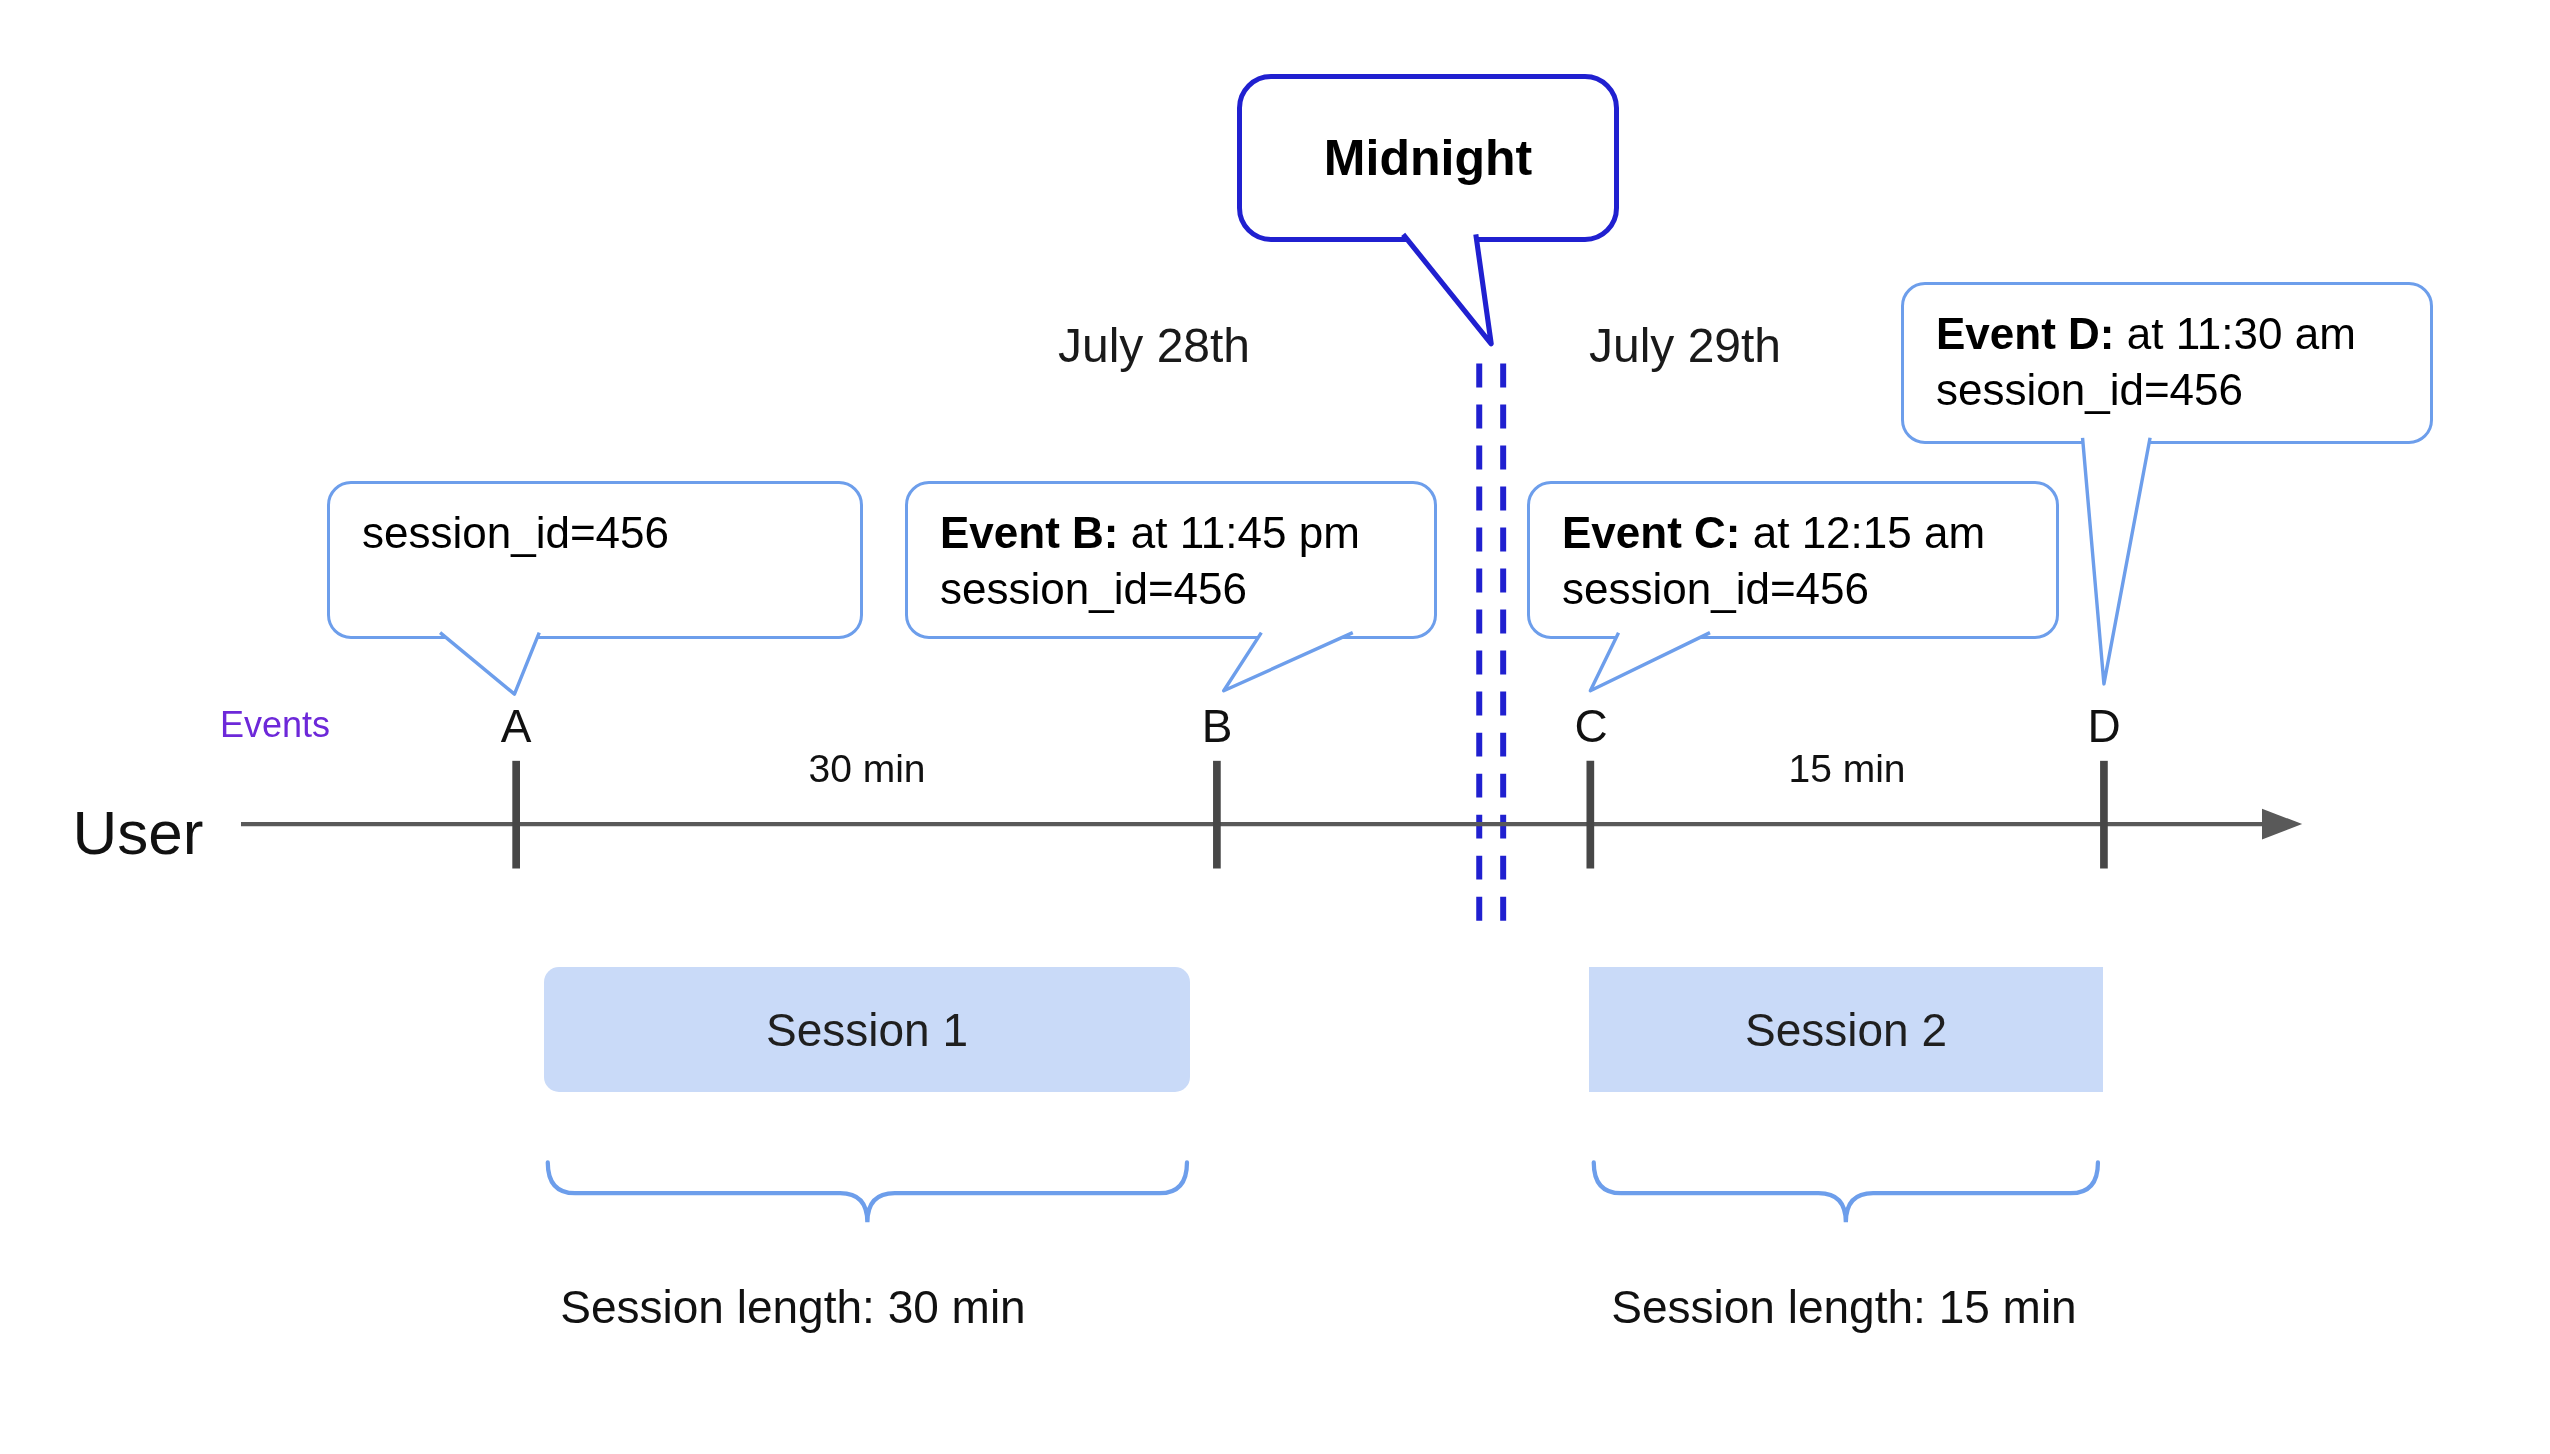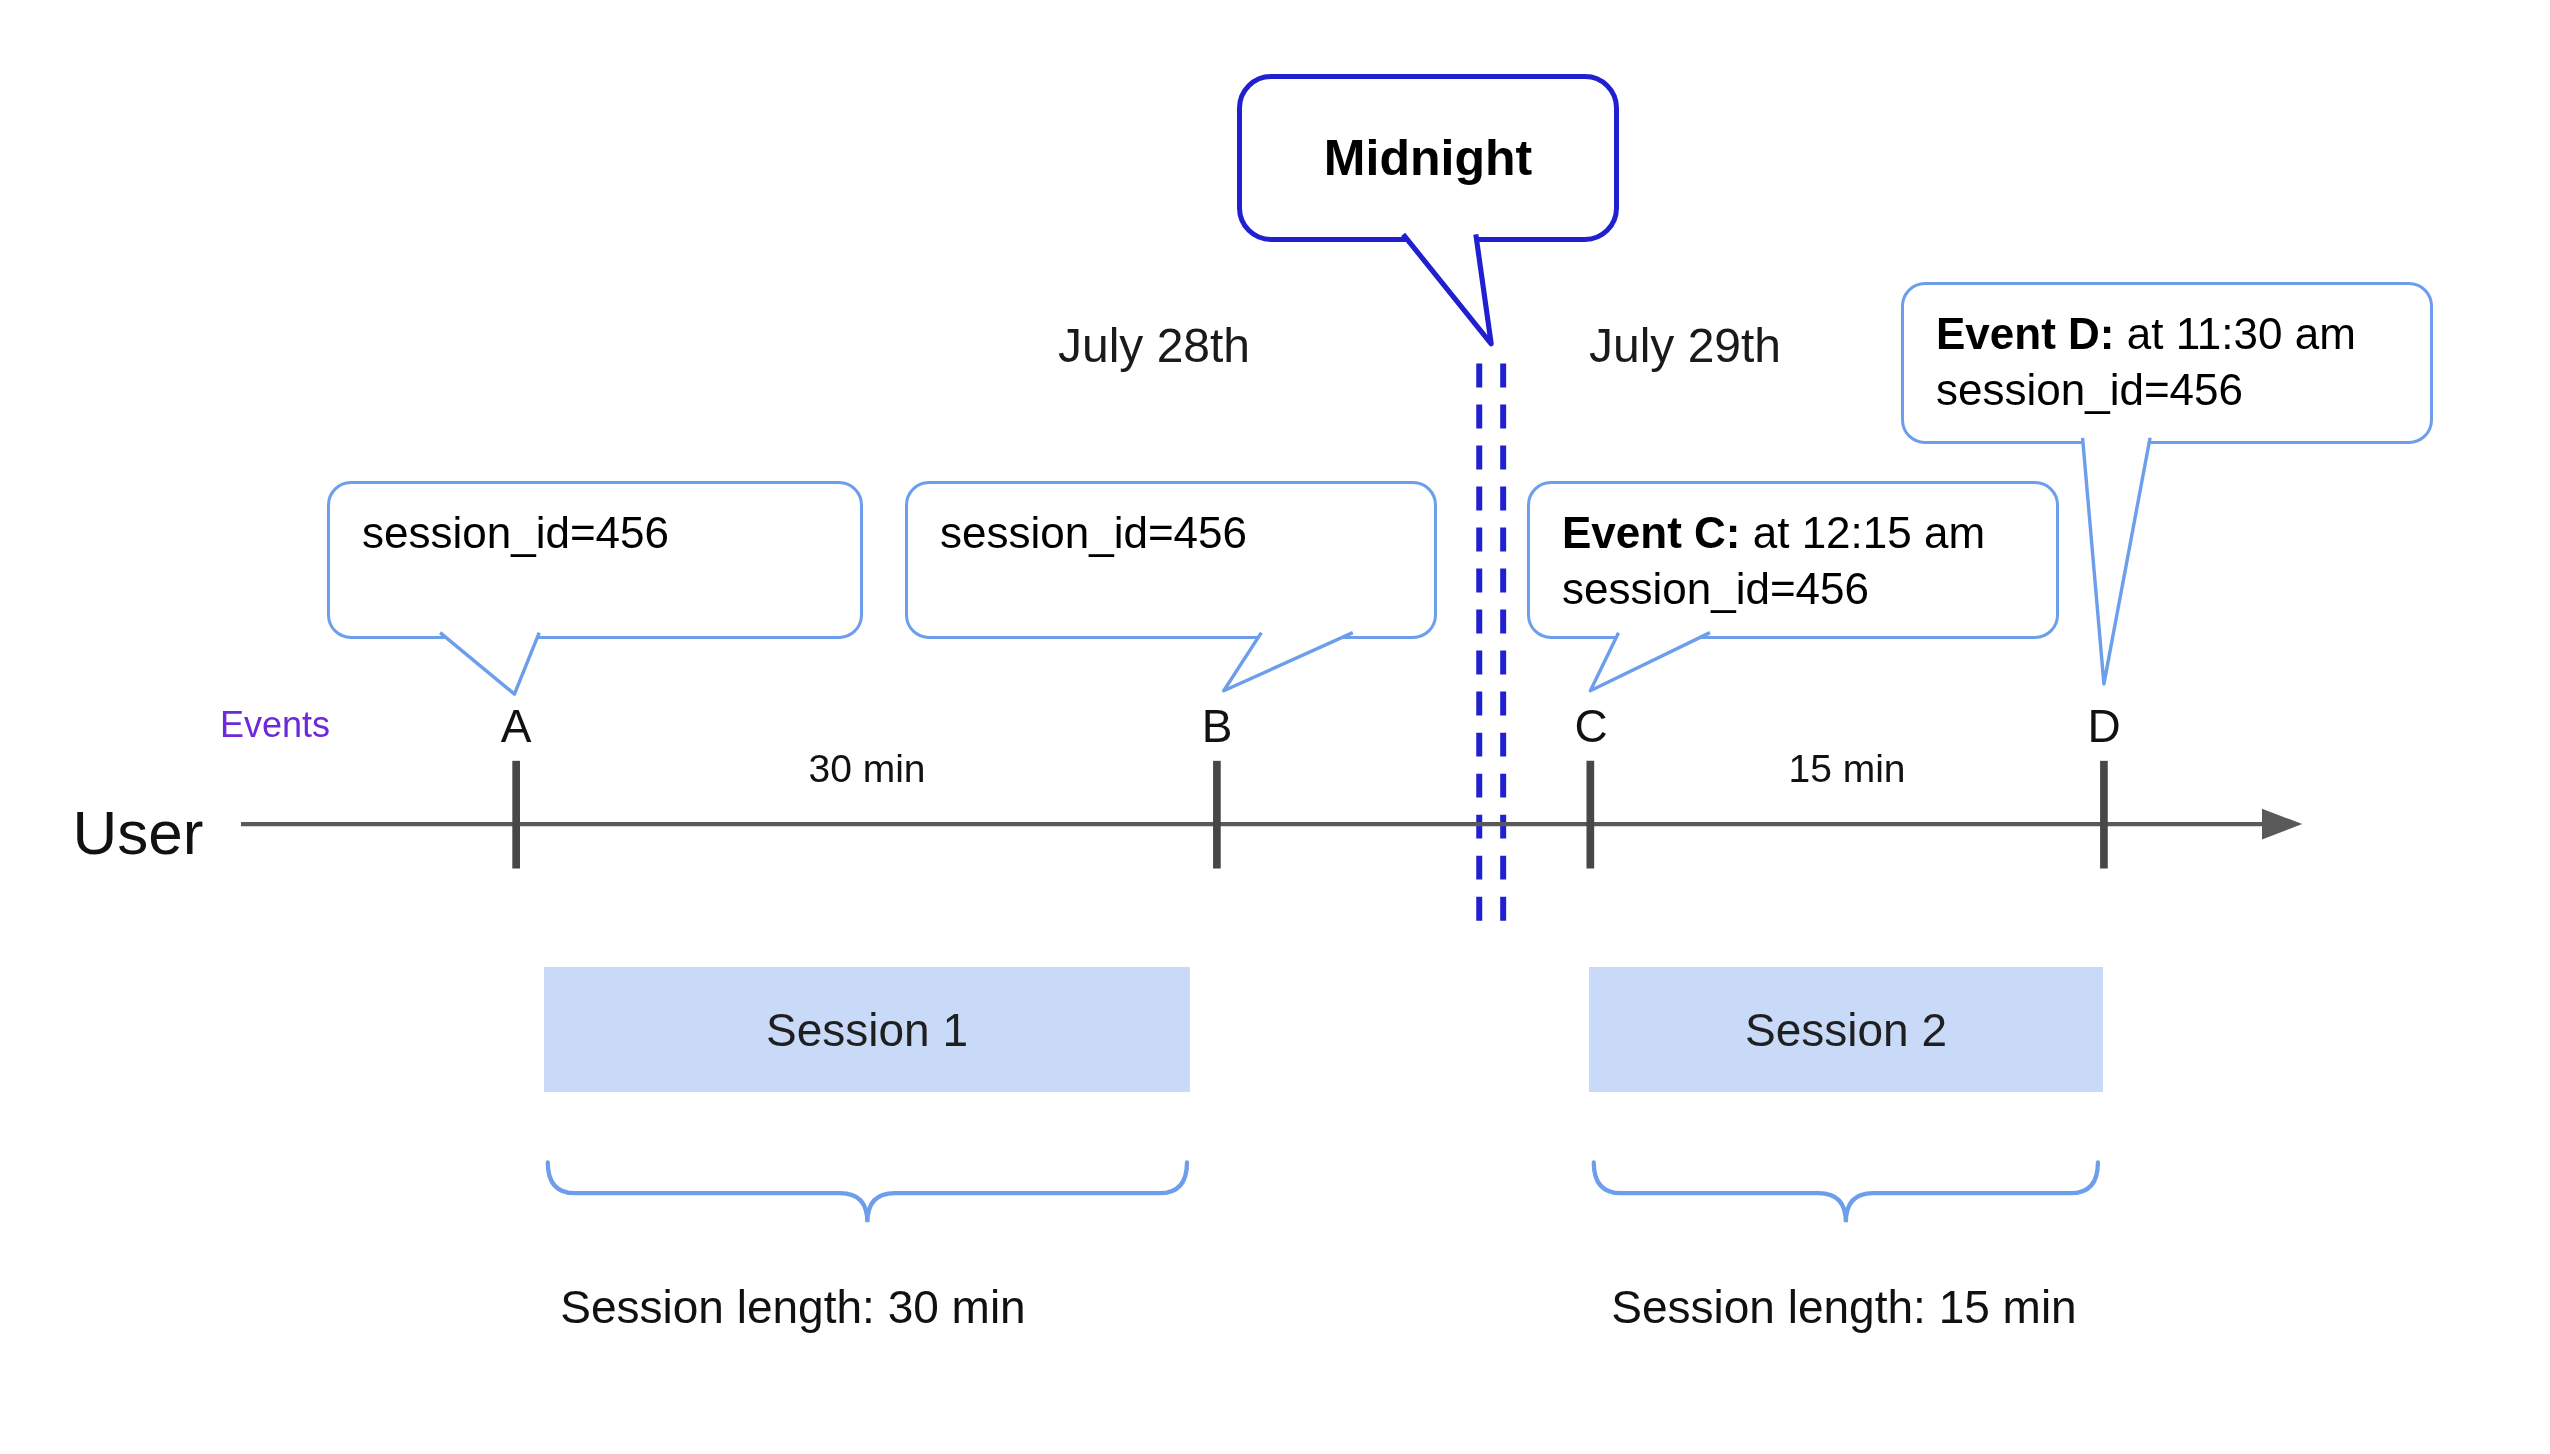--- a/index.html
+++ b/index.html
@@ -76,20 +76,21 @@
   </div>
 
   <div class="center-text date-label" style="left:1154px; top:345px;">July 28th</div>
   <div class="center-text date-label" style="left:1685px; top:345px;">July 29th</div>
 
   <div class="bubble" style="left:327px; top:481px; width:536px; height:158px;">
     <div class="bline">session_id=456</div>
   </div>
 
   <div class="bubble" style="left:905px; top:481px; width:532px; height:158px;">
+    <div class="bline"><b>Event B:</b><span> at 11:45 pm</span></div>
     <div class="bline">session_id=456</div>
   </div>
 
   <div class="bubble" style="left:1527px; top:481px; width:532px; height:158px;">
     <div class="bline"><b>Event C:</b><span> at 12:15 am</span></div>
     <div class="bline">session_id=456</div>
   </div>
 
   <div class="bubble" style="left:1901px; top:282px; width:532px; height:162px;">
     <div class="bline"><b>Event D:</b><span> at 11:30 am</span></div>
@@ -100,21 +101,21 @@
   <div class="center-text user-caption" style="left:138px; top:832px;">User</div>
 
   <div class="center-text event-letter" style="left:516px; top:726px;">A</div>
   <div class="center-text event-letter" style="left:1217px; top:726px;">B</div>
   <div class="center-text event-letter" style="left:1591px; top:726px;">C</div>
   <div class="center-text event-letter" style="left:2104px; top:726px;">D</div>
 
   <div class="center-text interval-label" style="left:867px; top:769px;">30 min</div>
   <div class="center-text interval-label" style="left:1847px; top:769px;">15 min</div>
 
-  <div class="session-box" style="left:544px; top:967px; width:646px; height:125px;">
+  <div class="session-box" style="left:544px; top:967px; width:646px; height:125px;border-radius:15px;">
     <span>Session 1</span>
   </div>
   <div class="session-box" style="left:1589px; top:967px; width:514px; height:125px;">
     <span>Session 2</span>
   </div>
 
   <div class="center-text length-label" style="left:793px; top:1307px;">Session length: 30 min</div>
   <div class="center-text length-label" style="left:1844px; top:1307px;">Session length: 15 min</div>
 
   <svg class="svg-layer" width="2550" height="1455" viewBox="0 0 2984 1702">

